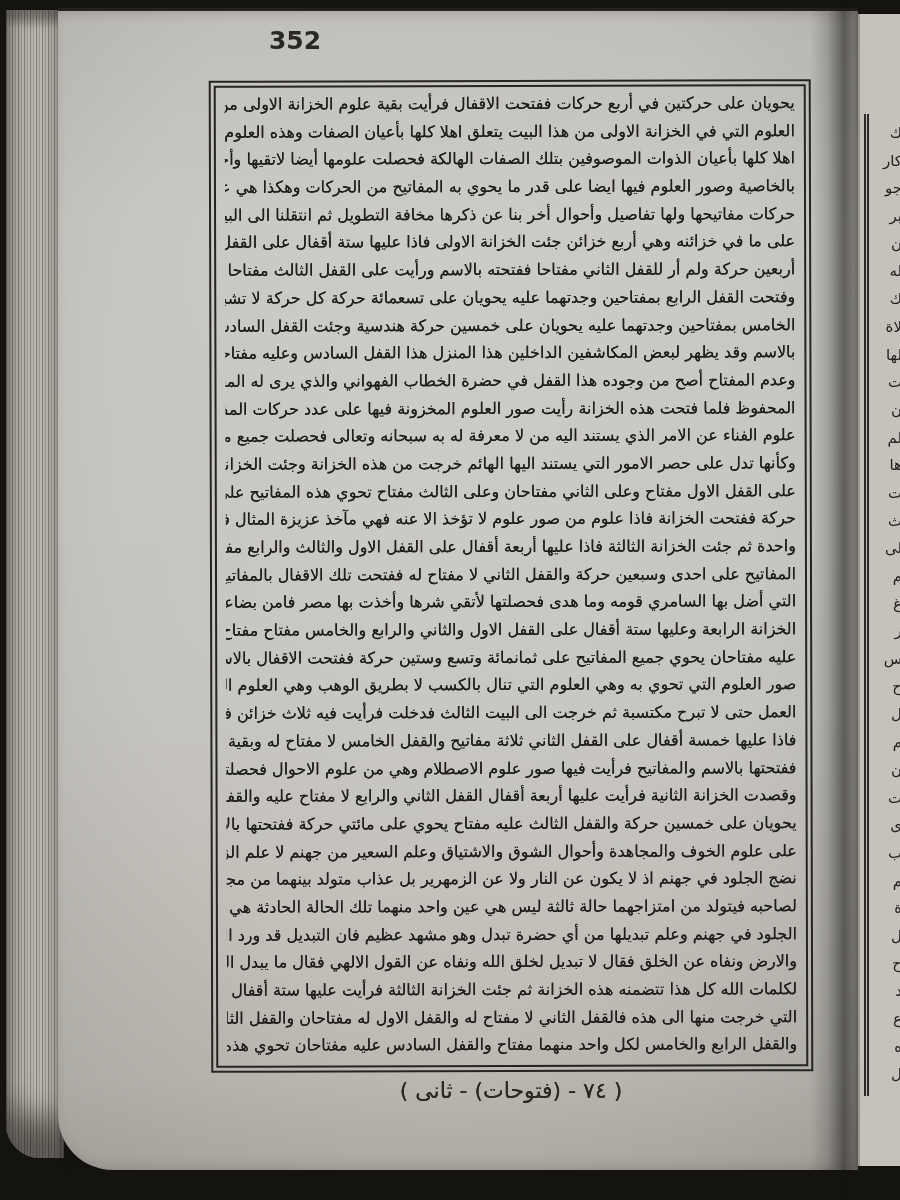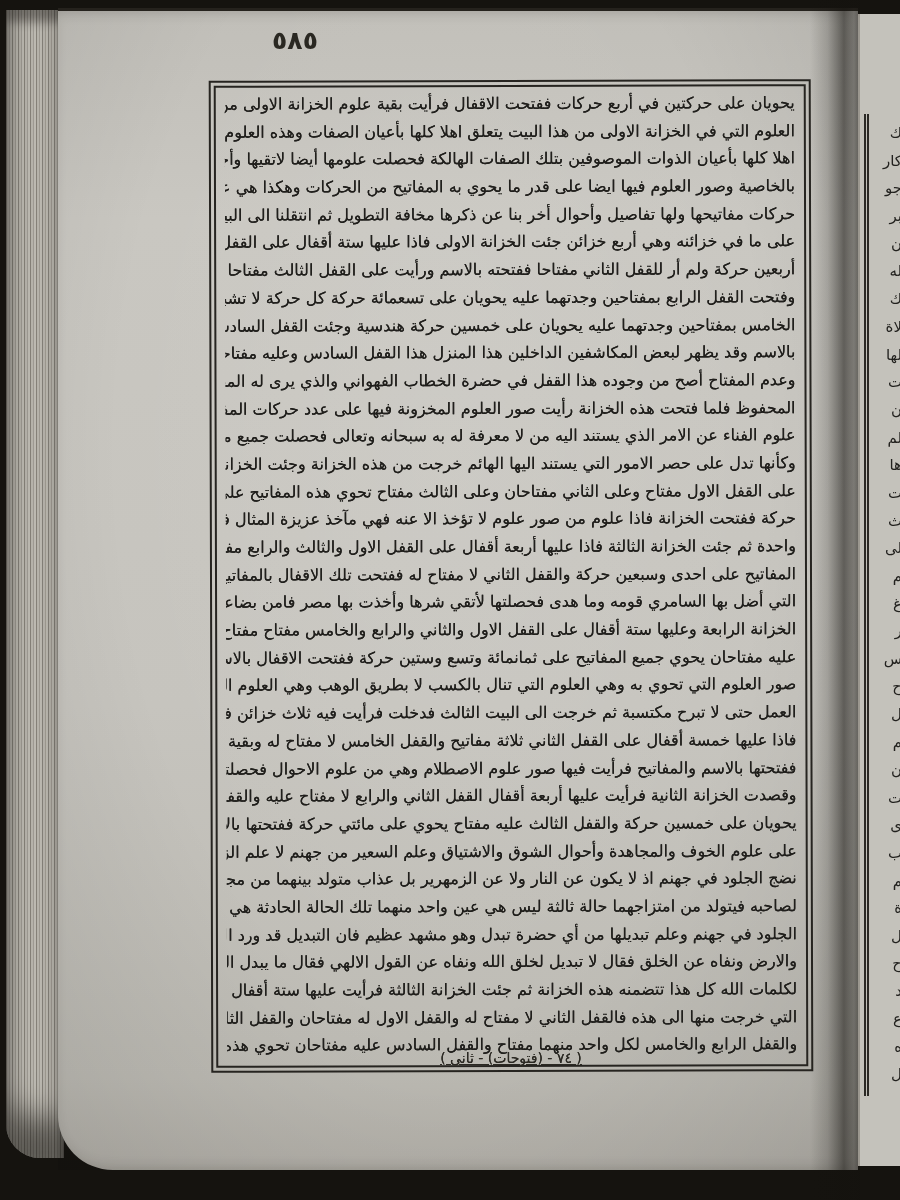--- a/index.html
+++ b/index.html
@@ -72,37 +72,37 @@
     color:#201f1c; font-size:16px;
     text-shadow:0 0 .45px #201f1c;
   }
   .text-line {
     height:27.7px; line-height:27.7px; white-space:nowrap; overflow:hidden;
     text-align:justify; text-align-last:justify; text-justify:inter-word;
   }
 
   
   .signature-line {
-    position:absolute; left:210px; top:1050px; width:602px;
+    position:absolute; left:210px; top:1078px; width:602px;
     text-align:center; direction:rtl;
-    font-size:14px; color:#2b2923; text-shadow:0 0 .4px #2b2923;text-decoration:underline;
+    font-size:22px; color:#2b2923; text-shadow:0 0 .4px #2b2923;
   }
 </style>
 </head>
 <body>
 
 <div class="stage">
 
   <div class="page-edges"></div>
 
   <div class="book-page">
     <div class="page-texture"></div>
   </div>
 
-  <div class="page-number">٥٨٥</div>
+  <div class="page-number">352</div>
 
   <div class="text-frame">
     <div class="body-text">
         <div class="text-line">يحويان على حركتين في أربع حركات ففتحت الاقفال فرأيت بقية علوم الخزانة الاولى من هذا البيت غير أن تلك</div>
         <div class="text-line">العلوم التي في الخزانة الاولى من هذا البيت يتعلق اهلا كلها بأعيان الصفات وهذه العلوم التي في الخزانة الرابعة يتعلق</div>
         <div class="text-line">اهلا كلها بأعيان الذوات الموصوفين بتلك الصفات الهالكة فحصلت علومها أيضا لاتقيها وأجتنب الافعال التي تطلبها</div>
         <div class="text-line">بالخاصية وصور العلوم فيها ايضا على قدر ما يحوي به المفاتيح من الحركات وهكذا هي علوم هذا المنزل كلها عددها على عدد</div>
         <div class="text-line">حركات مفاتيحها ولها تفاصيل وأحوال أخر بنا عن ذكرها مخافة التطويل ثم انتقلنا الى البيت الثاني لاطلع أيضا</div>
         <div class="text-line">على ما في خزائنه وهي أربع خزائن جئت الخزانة الاولى فاذا عليها ستة أقفال على القفل الاول مفتاح واحد يحوي على</div>
         <div class="text-line">أربعين حركة ولم أر للقفل الثاني مفتاحا ففتحته بالاسم ورأيت على القفل الثالث مفتاحا واحدا يحوي على حركة واحدة</div>

